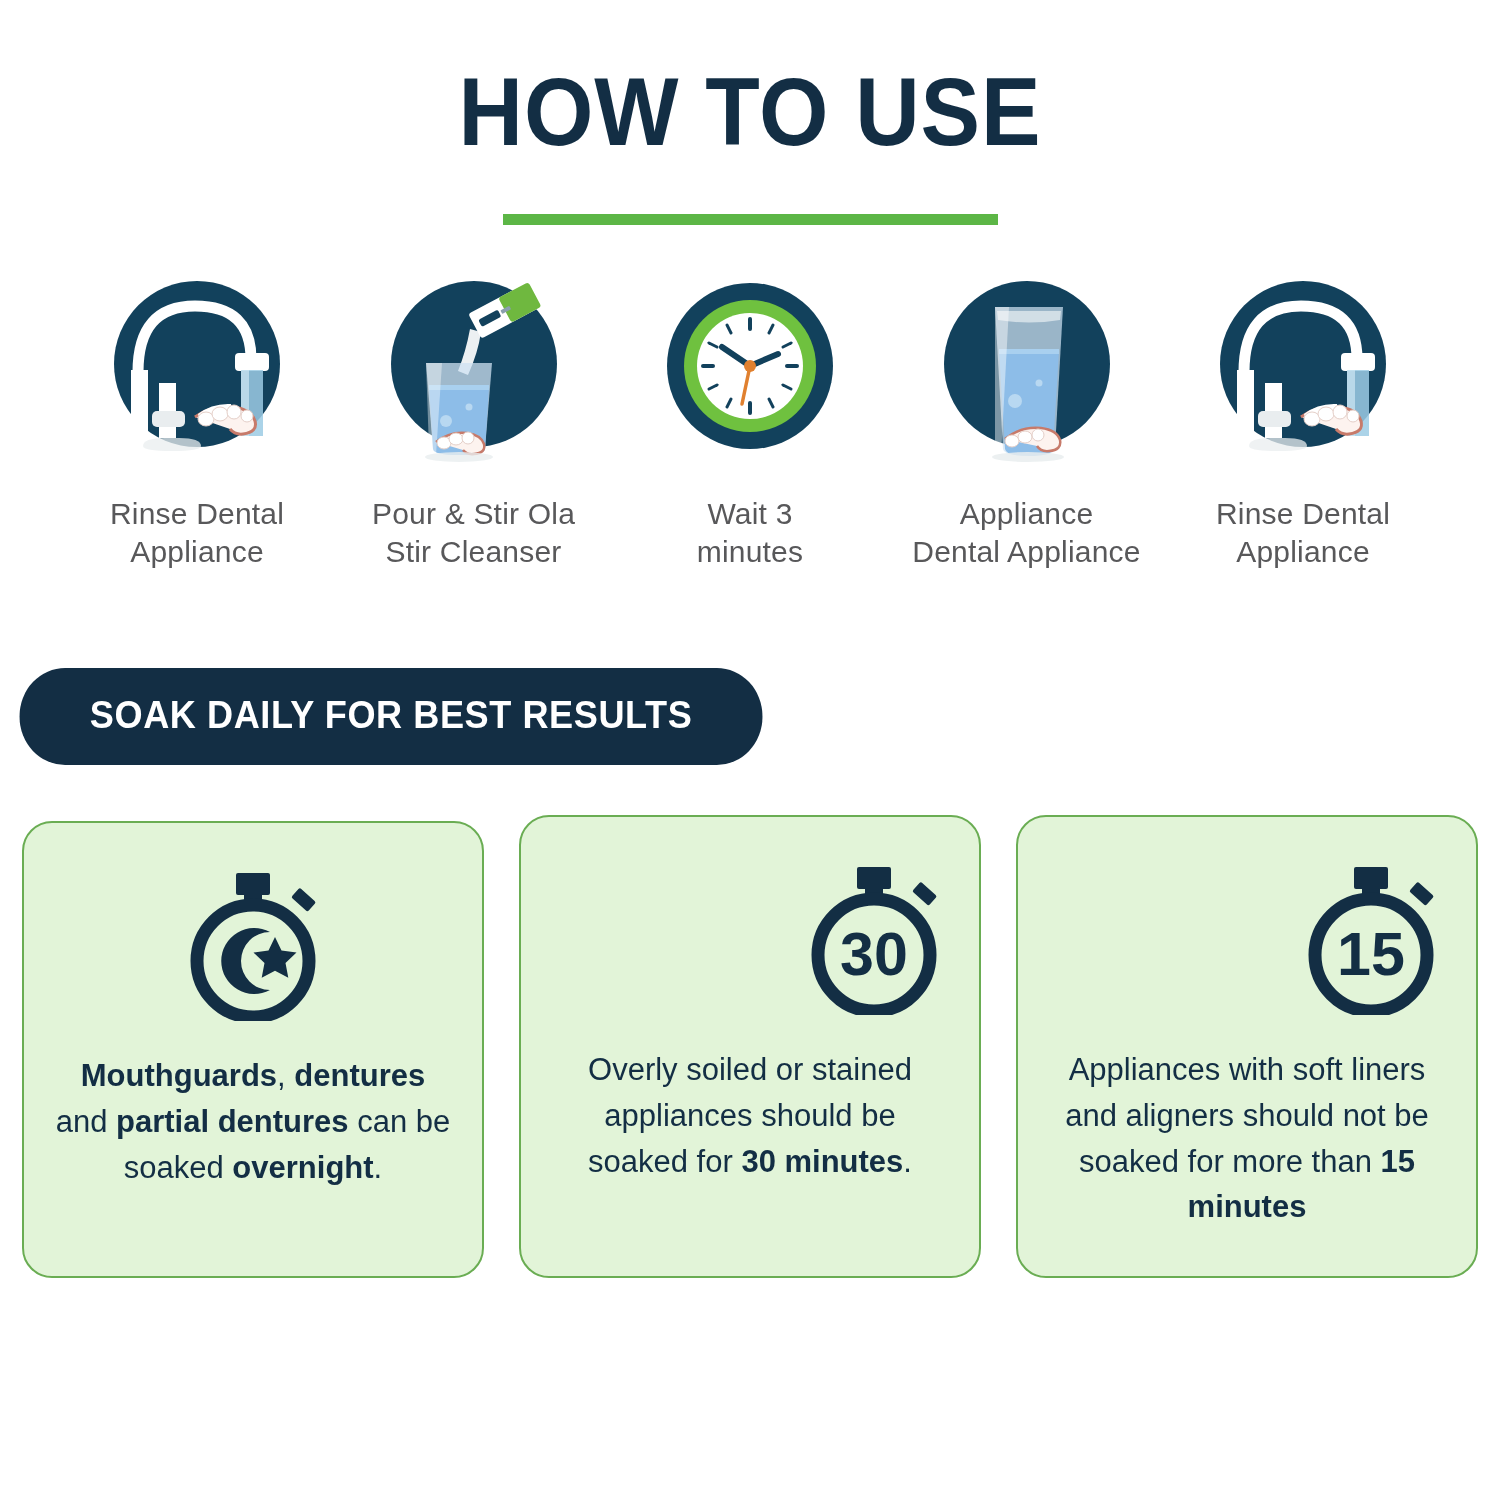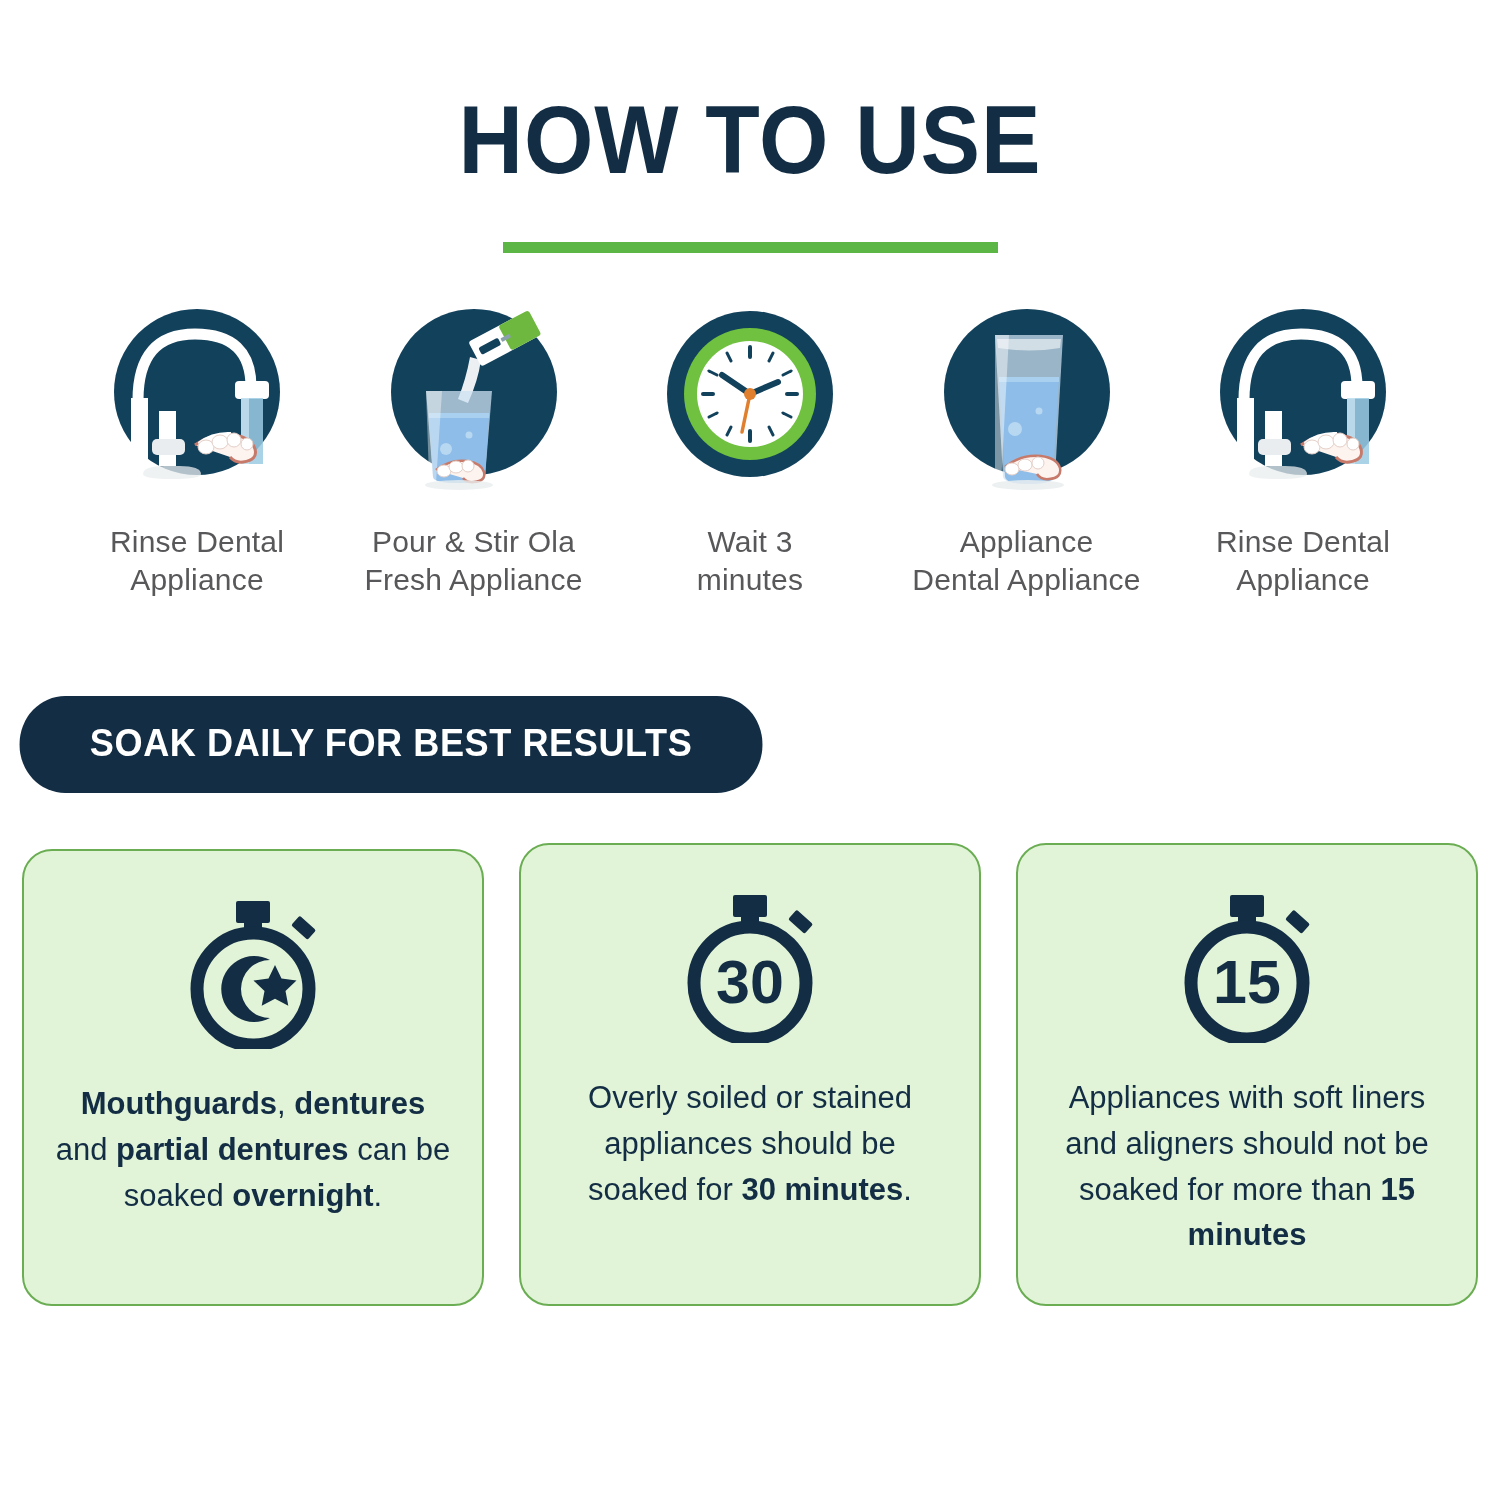--- a/index.html
+++ b/index.html
@@ -10,21 +10,21 @@
   body {
     width: 1500px;
     height: 1500px;
     font-family: "Liberation Sans", sans-serif;
     overflow: hidden;
     position: relative;
   }
 
   
   .title-block {
-    padding-top: 92px;
+    padding-top: 64px;
     text-align: center;
   }
   .main-title {
     font-family: "Liberation Sans Narrow", "Liberation Sans", sans-serif;
     font-size: 96px;
     font-weight: bold;
     letter-spacing: 1px;
     color: #132e44;
     line-height: 1.0;
     margin: 0;
@@ -94,21 +94,21 @@
     width: 462px;
     box-sizing: border-box;
     background: #e2f4d8;
     border: 2px solid #6aad53;
     border-radius: 30px;
     padding: 46px 30px 40px 30px;
     display: flex;
     flex-direction: column;
     align-items: center;
   }
-  .info-card.tall { margin-top: -6px; padding-bottom: 46px; }
+  .info-card.tall { margin-top: -6px; padding-bottom: 46px; align-items: flex-end; }
   .card-icon {
     width: 150px;
     height: 152px;
     margin-bottom: 32px;
   }
   .card-text {
     font-size: 31px;
     line-height: 1.48;
     color: #132e44;
     text-align: center;
@@ -176,21 +176,21 @@
         <g fill="#ffffff" stroke="#e4cfc8" stroke-width="1">
           <ellipse cx="70" cy="172" rx="7" ry="6"></ellipse>
           <ellipse cx="82" cy="168" rx="7" ry="6"></ellipse>
           <ellipse cx="94" cy="167" rx="6" ry="6"></ellipse>
         </g>
         <ellipse cx="85" cy="186" rx="34" ry="5" fill="#e9edef" opacity="0.8"></ellipse>
       </svg>
     </div>
     <div class="step-label">
       <span>Pour &amp; Stir Ola</span><br>
-      <span>Fresh Appliance</span>
+      <span>Stir Cleanser</span>
     </div>
   </div>
 
   <div class="step">
     <div class="step-art">
       <svg viewBox="0 0 200 200" width="200" height="200">
         <circle cx="100" cy="95" r="83" fill="#12415c"></circle>
         <circle cx="100" cy="95" r="66" fill="#6fc13f"></circle>
         <circle cx="100" cy="95" r="53" fill="#ffffff"></circle>
         <g stroke="#12415c" stroke-width="4" stroke-linecap="round">

